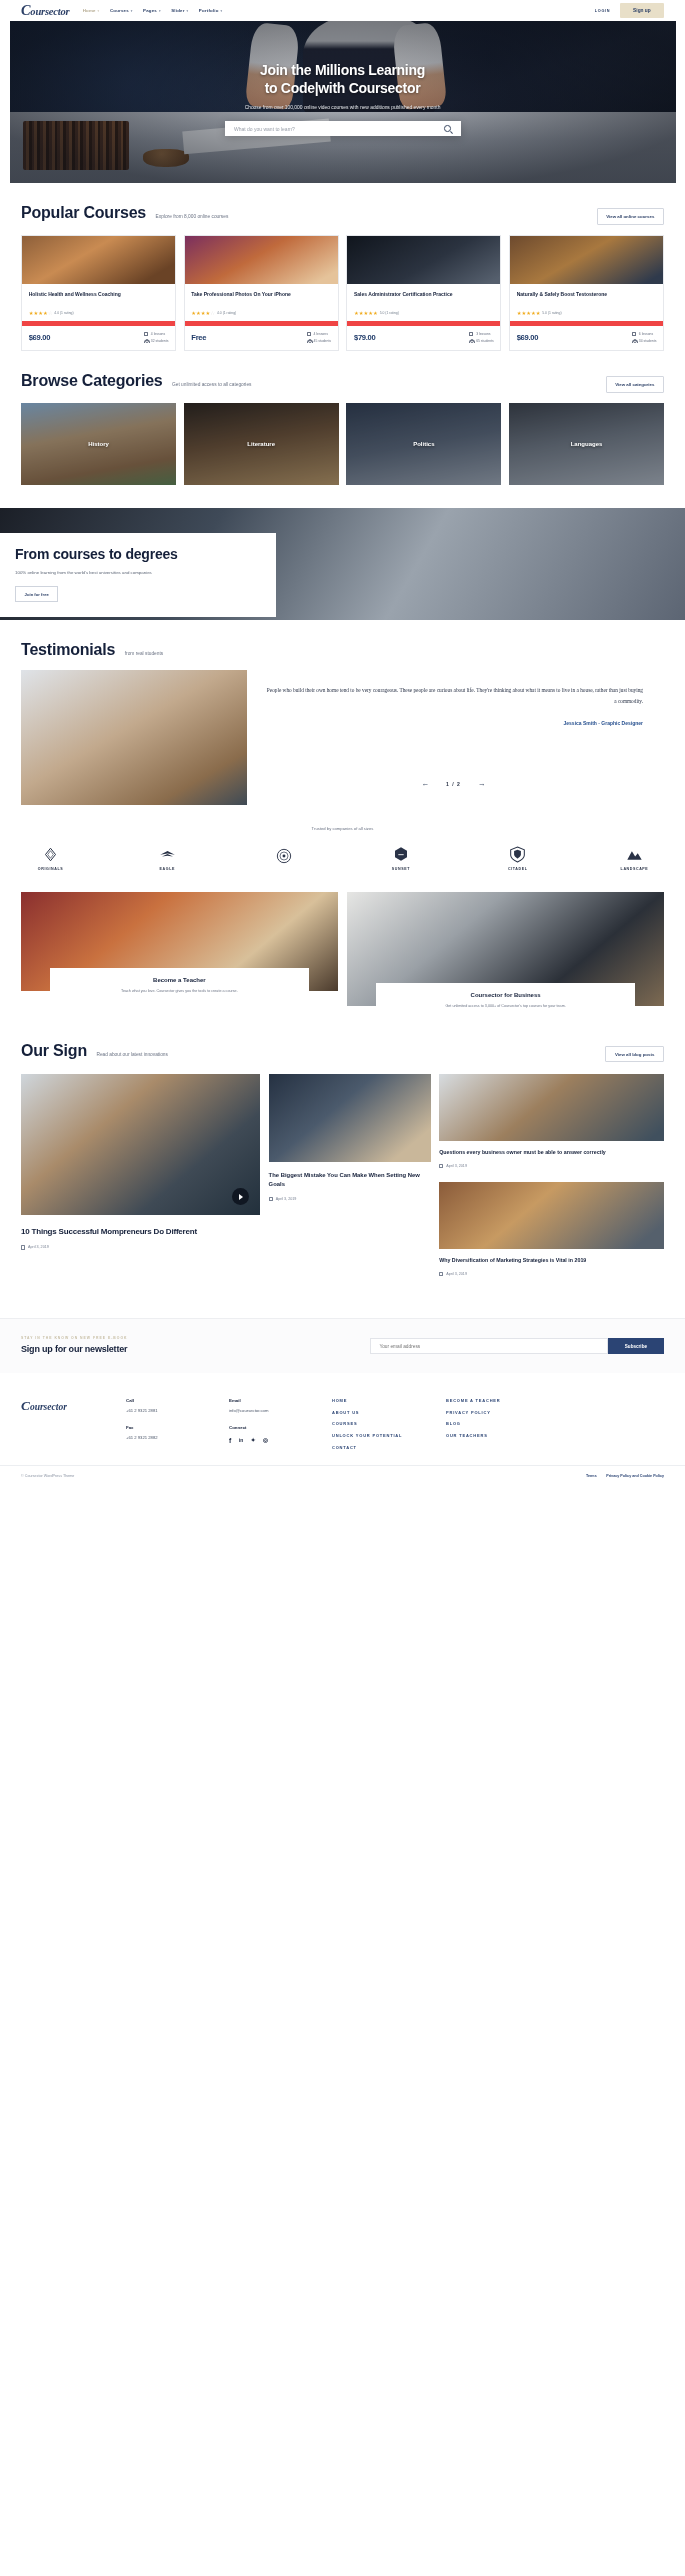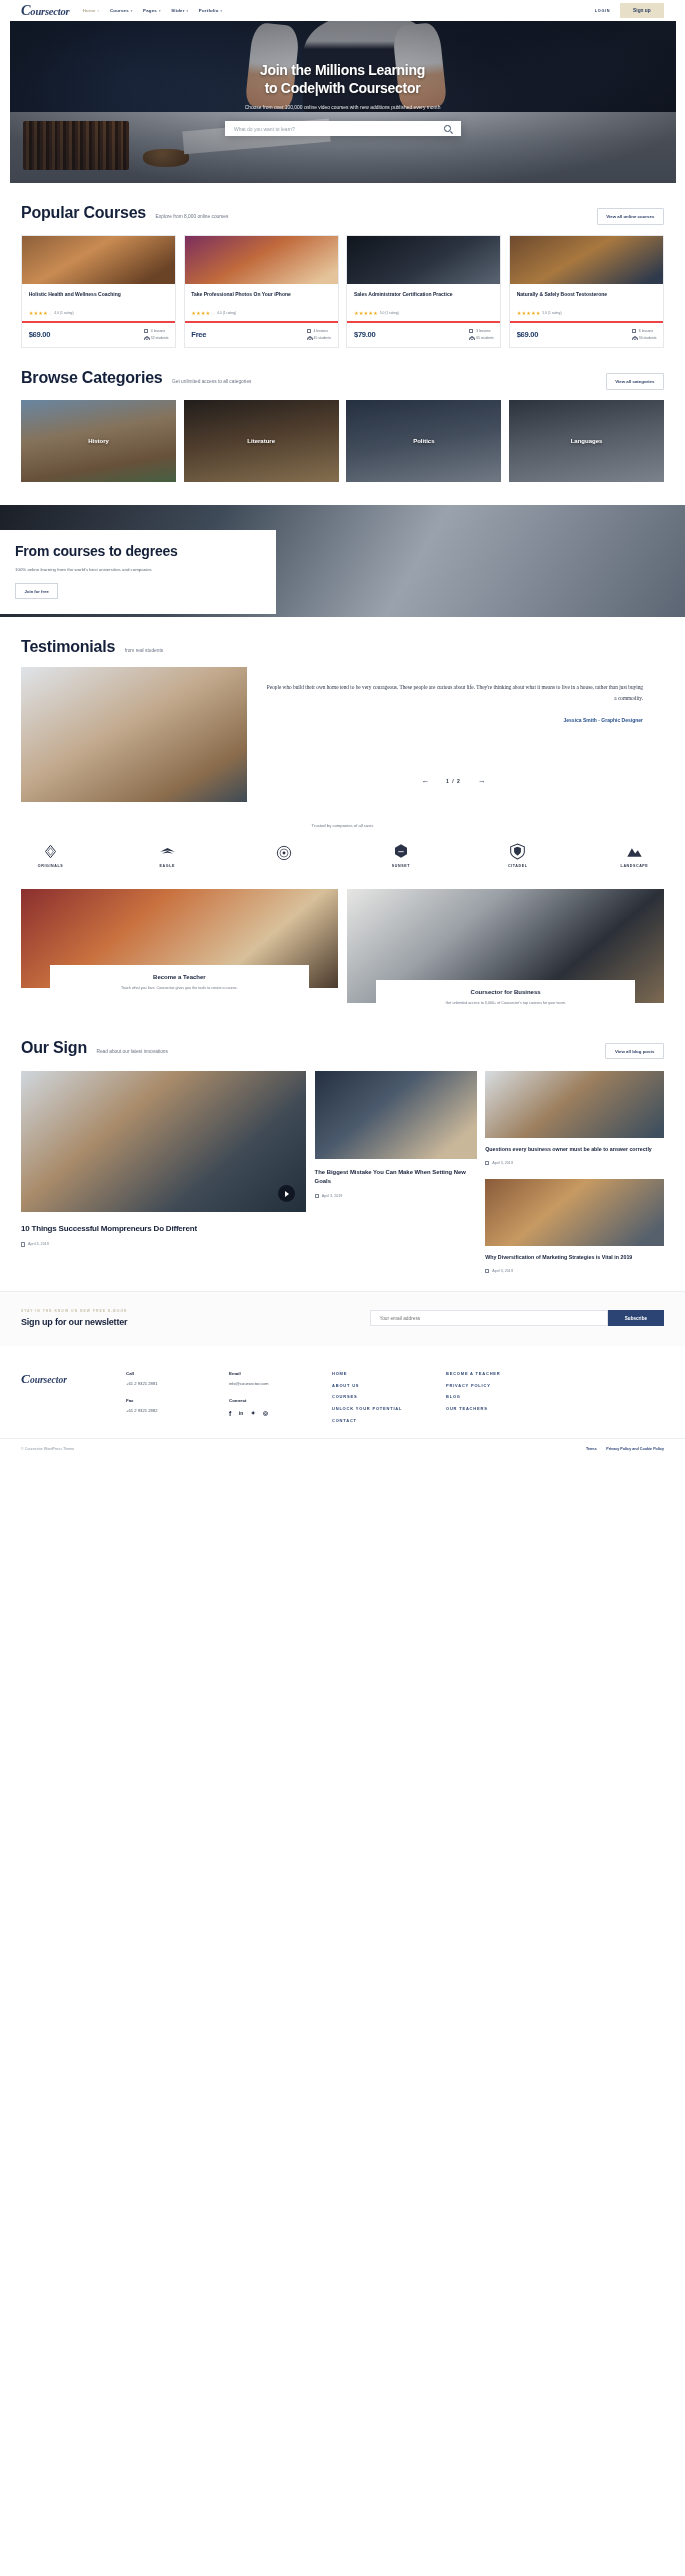--- a/index.html
+++ b/index.html
@@ -138,21 +138,21 @@
   .cbody { padding:6.7px 6.7px 4.8px; }
   .ctitle {
     font-size:5px; font-weight:700; line-height:1.5; color:#15203a;
     min-height:15px;
   }
   .stars { display:flex; align-items:center; gap:0px; margin-top:4.8px; }
   .star { font-size:5.3px; color:#f0ab1d; line-height:1; }
   .star.off { color:#d8d8d8; }
   .rtxt { font-size:3.4px; color:#76808f; margin-left:1.9px; }
   .cfoot {
-    border-top:2px solid #ef4444; padding:5.7px 6.7px 6.7px;
+    border-top:5px solid #ef4444; padding:5.7px 6.7px 6.7px;
     display:flex; align-items:center; gap:5.7px;
   }
   .price { font-size:7.6px; font-weight:700; color:#1f3a68; letter-spacing:-0.3px; }
   .meta { margin-left:auto; display:flex; flex-direction:column; gap:2.9px; }
   .mrow { display:flex; align-items:center; gap:2.9px; font-size:3.4px; color:#6b7384; }
   .ico-sq { width:3.8px;height:4.3px;border:0.6px solid #6b7384; border-radius:0.5px; }
   .ico-pp { width:3.8px;height:4.3px; position:relative; }
   .ico-pp::before{content:"";position:absolute;top:0;left:1px;width:1.9px;height:1.9px;border:0.6px solid #6b7384;border-radius:50%;}
   .ico-pp::after{content:"";position:absolute;bottom:0;left:0;width:3.8px;height:1.9px;border:0.6px solid #6b7384;border-bottom:none;border-radius:1.9px 1.9px 0 0;}
 
@@ -208,42 +208,42 @@
   .promo .pimg { height:99px; }
   .promo .pcap {
     background:#fff; margin:-23px auto 0; width:82%; padding:9.5px 11.4px 11.4px;
     text-align:center; position:relative;
   }
   .promo .pcap h4 { font-size:6px; font-weight:700; color:#15203a; }
   .promo .pcap p { font-size:3.7px; color:#6b7384; margin-top:4.8px; line-height:1.7; }
 
   
   .blog { display:flex; gap:8.6px; margin-top:11.4px; align-items:flex-start; }
-  .blog-main { width:285px; }
+  .blog-main { width:239px; }
   .blog-main .bimg { height:141px; position:relative; }
   .play {
     position:absolute; right:11.4px; bottom:9.5px; width:17px; height:17px;
     border-radius:50%; background:#101722; display:flex; align-items:center; justify-content:center;
   }
   .play .tri { width:0;height:0;border-left:4.8px solid #fff;border-top:3px solid transparent;border-bottom:3px solid transparent; margin-left:1.9px;}
   .blog-main h3 { font-size:8px; font-weight:700; line-height:1.45; color:#15203a; margin-top:11.4px; letter-spacing:-0.2px;}
   .bdate { font-size:3.7px; color:#7a8header; }
   .bdate { font-size:3.7px; color:#7a8394; margin-top:7.6px; display:flex; align-items:center; gap:2.9px;}
   .cal { width:4.2px;height:4.2px;border:0.7px solid #7a8394;border-radius:0.6px; }
   .blog-mid { width:162px; }
   .blog-mid .bimg { height:88px; }
   .blog-mid h4 { font-size:5.9px; font-weight:700; line-height:1.5; color:#15203a; margin-top:9.5px; }
   .blog-right { flex:1; display:flex; flex-direction:column; gap:13.3px; }
   .br-item .bimg { height:67px; }
   .br-item h4 { font-size:5.3px; font-weight:700; line-height:1.55; color:#15203a; margin-top:7.6px; }
 
   
   .news {
-    margin-top:18px; background:#fbfbfc; border-top:1px solid #edeef1;
-    padding:17px 21px 19px; display:flex; align-items:center;
+    margin-top:42px; background:#fbfbfc; border-top:1px solid #edeef1;
+    padding:17px 21px 19px; display:flex; align-items:flex-end;
   }
   .news .kicker { font-size:3.4px; letter-spacing:1px; color:#c8bfa6; font-weight:700; }
   .news h3 { font-size:9px; font-weight:700; color:#15203a; margin-top:3.8px; letter-spacing:-0.2px; }
   .news .form { margin-left:auto; display:flex; align-items:stretch; }
   .news input {
     width:238px; height:16px; border:1px solid #e2e4e9; background:#fff;
     font-size:4.8px; color:#9aa0aa; padding:0 8.6px; font-family:"Liberation Sans",sans-serif;
   }
   .news .sub-btn {
     background:#2b4474; color:#fff; font-size:4.6px; font-weight:700;

